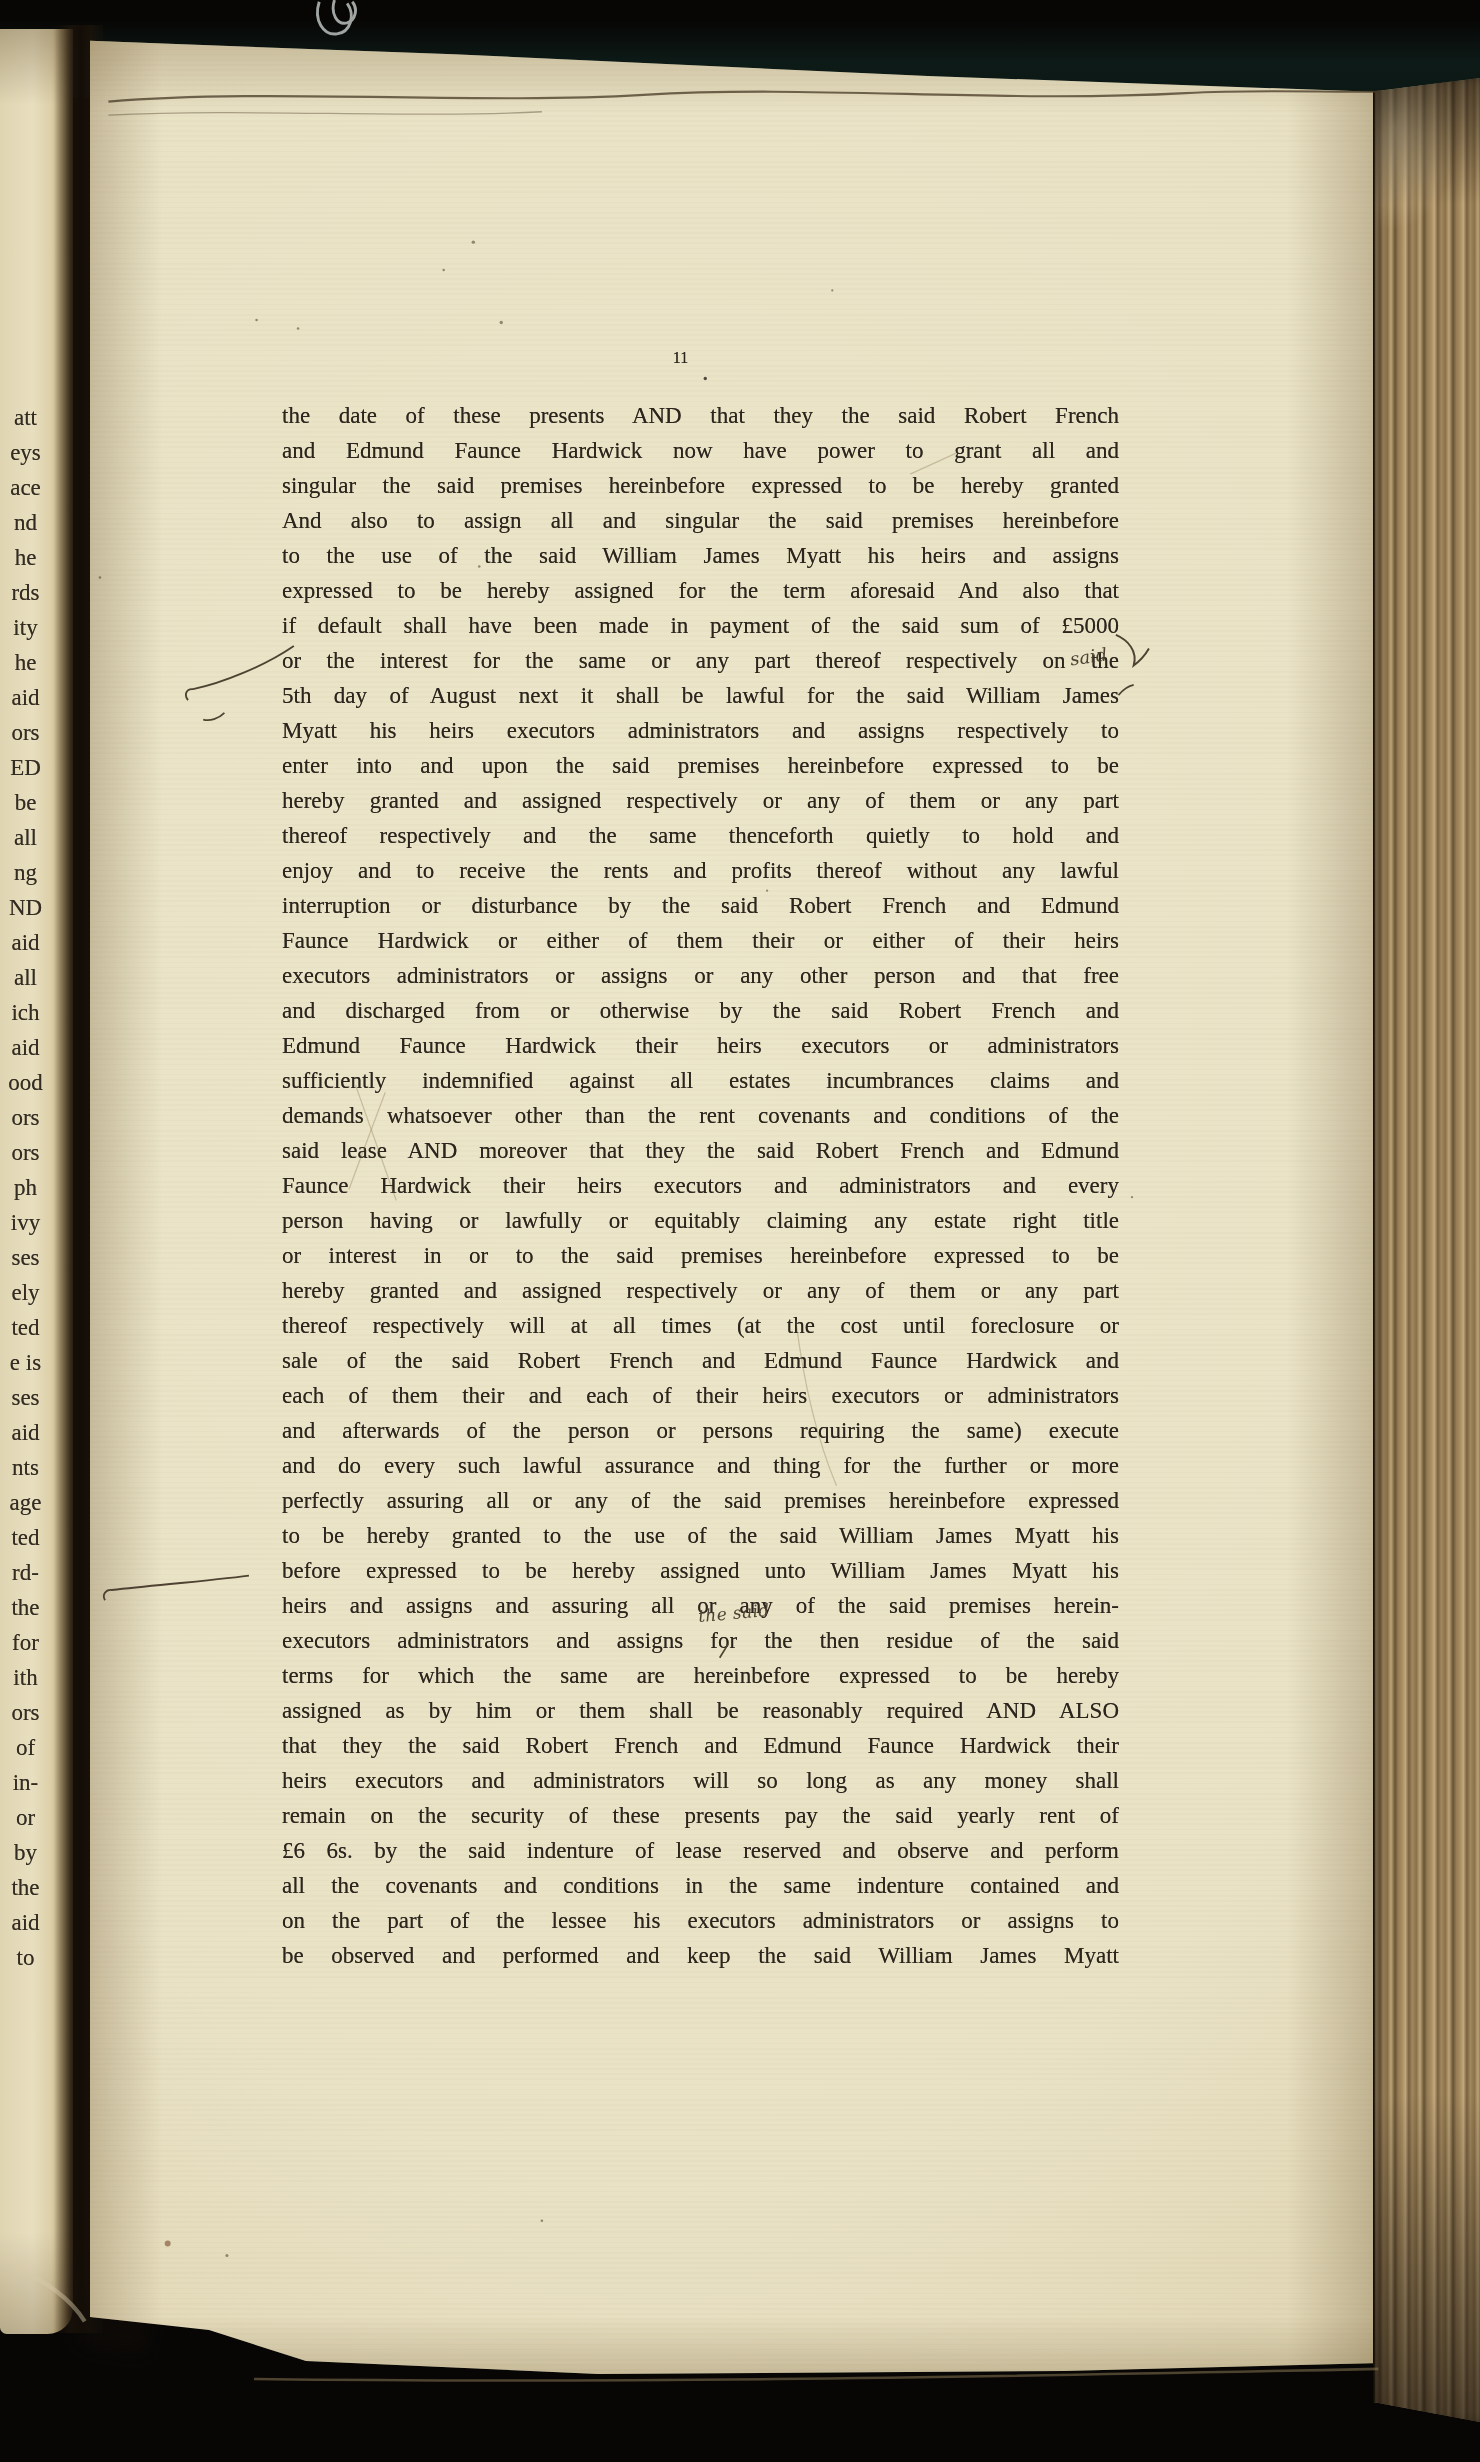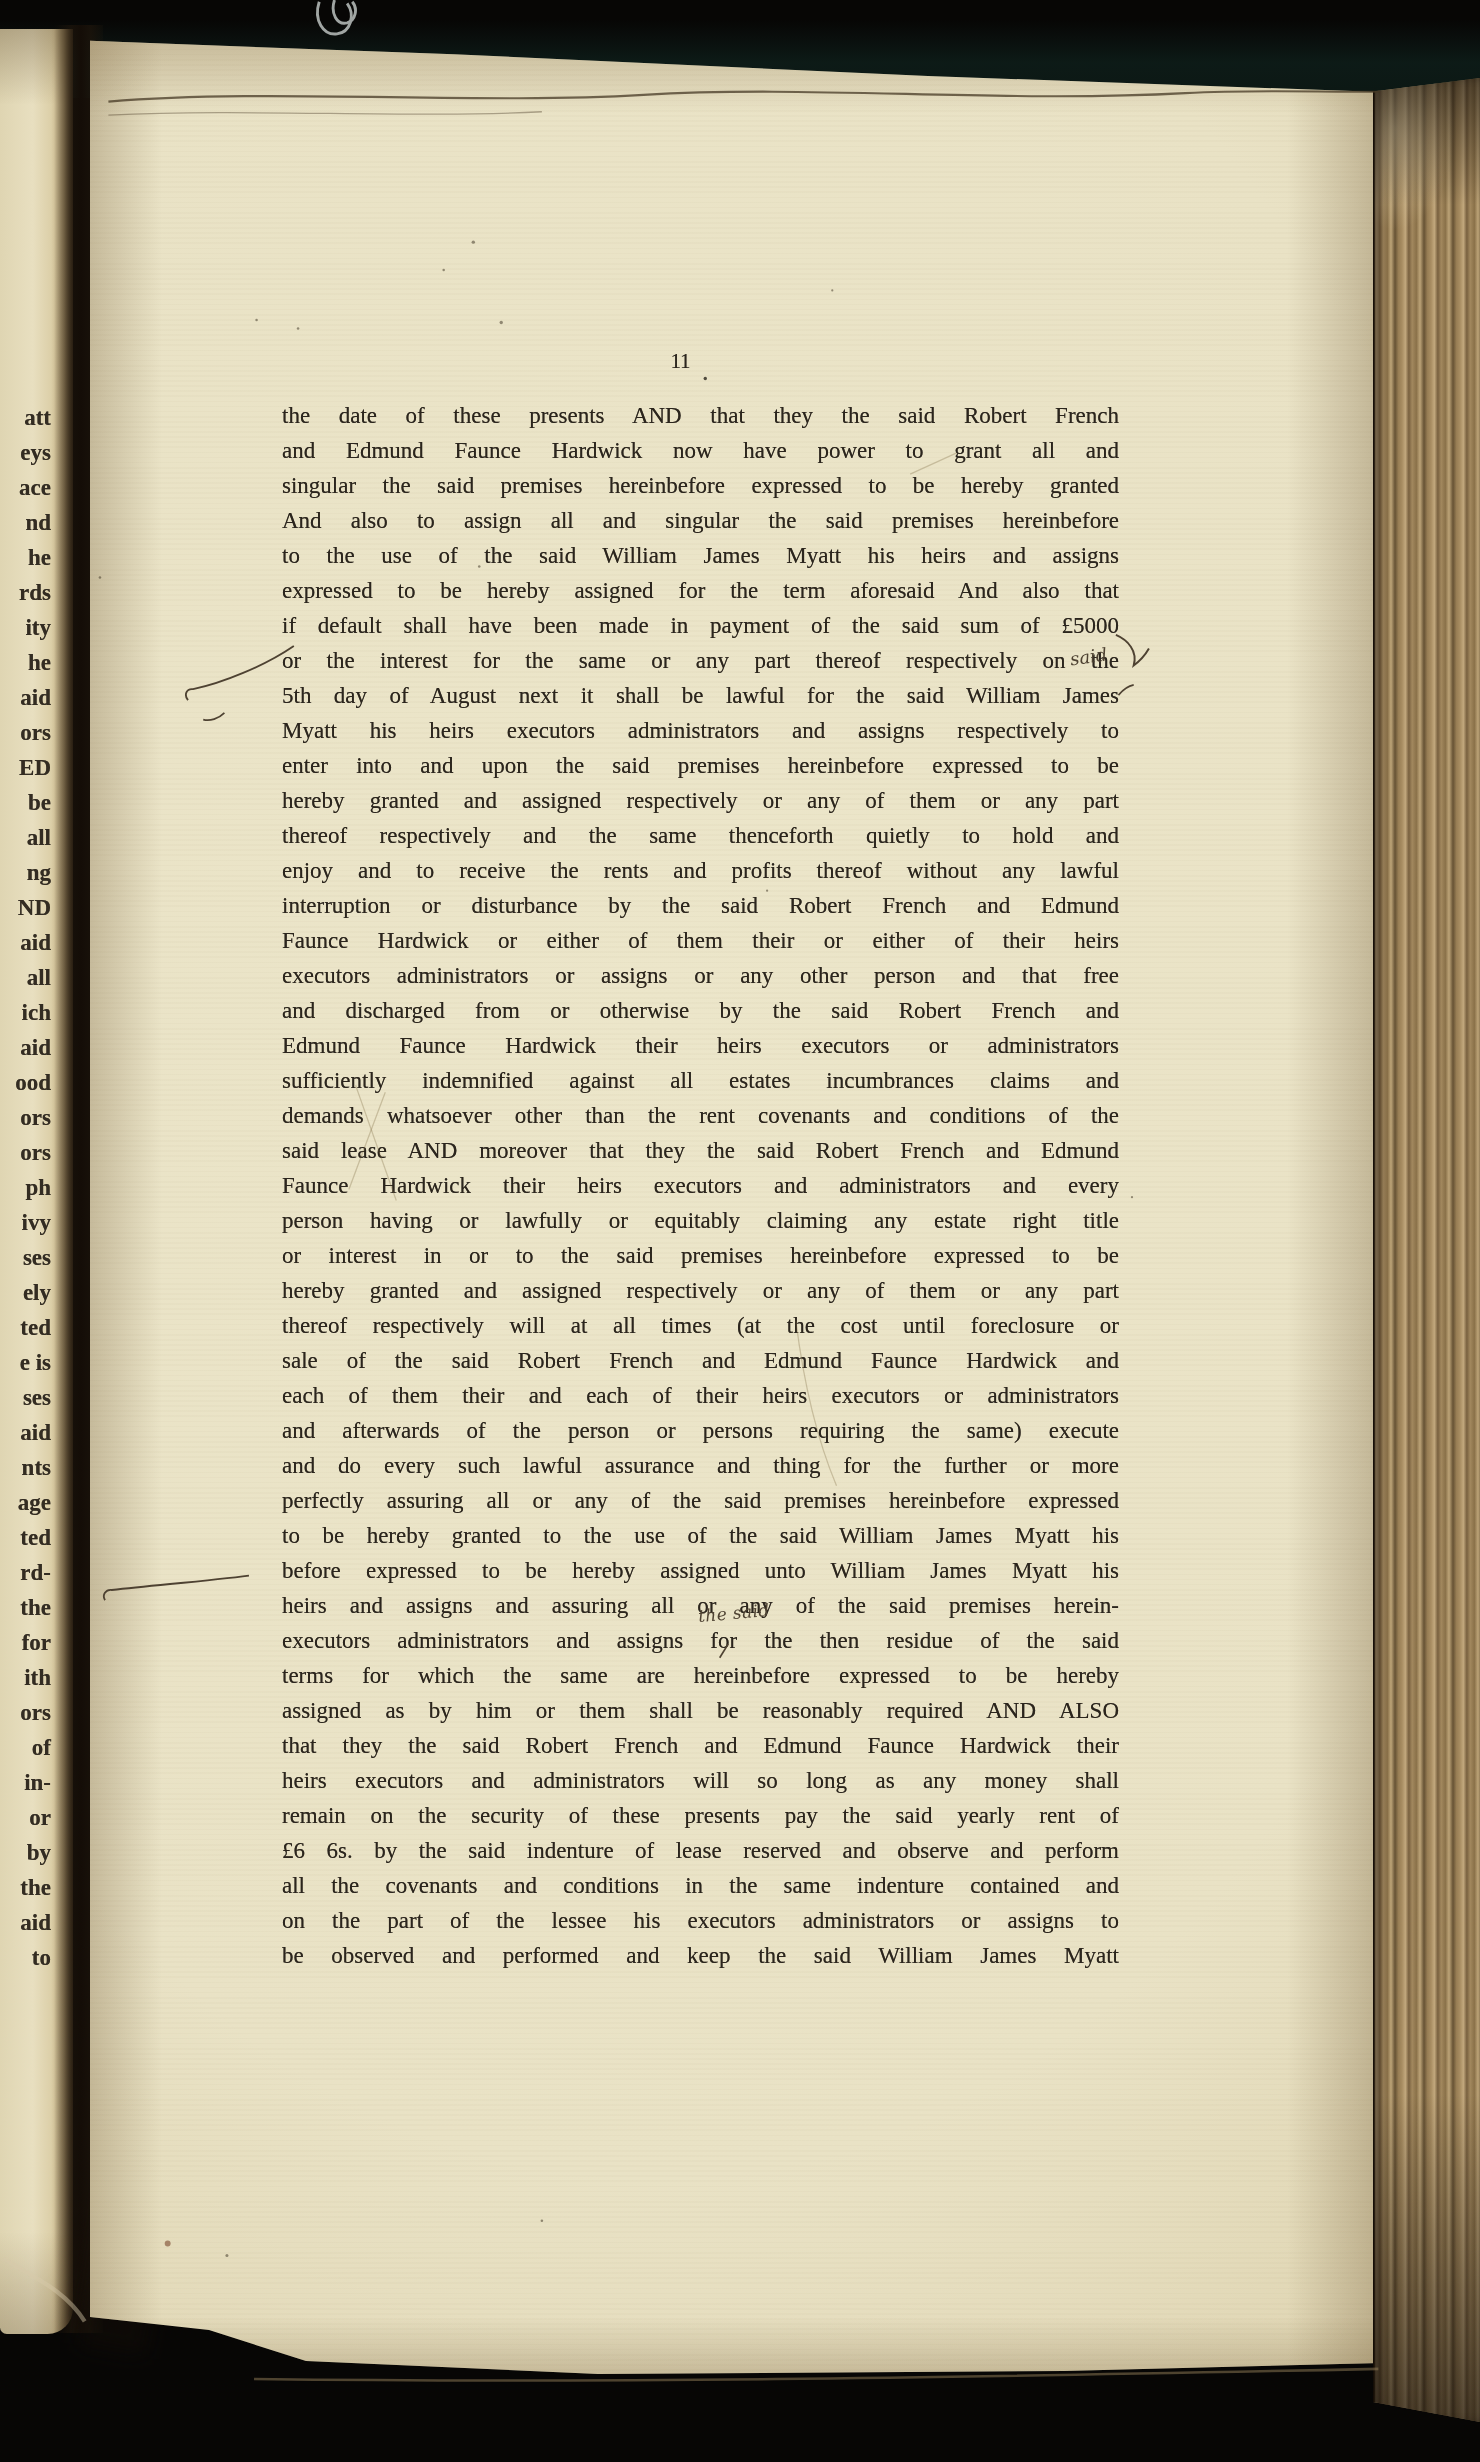--- a/index.html
+++ b/index.html
@@ -7,21 +7,21 @@
          font-family:"Liberation Serif","DejaVu Serif",serif;}
   .top-teal{position:absolute;left:0;top:20.3px;width:100%;height:78px;z-index:0;
     background:linear-gradient(180deg,rgba(8,10,9,0) 0%,rgba(14,30,26,.85) 55%,rgba(12,24,20,.95) 100%);}
   
   .left-strip{position:absolute;left:0;top:29px;width:73px;height:2305px;z-index:1;
     border-radius:0 0 25.4px 6.8px;
     background:
       linear-gradient(180deg,rgba(90,70,40,.35) 0,rgba(90,70,40,0) 76px),
       linear-gradient(0deg,rgba(90,70,40,.30) 0,rgba(90,70,40,0) 102px),
       linear-gradient(90deg,#dfd5b2 0%,#e8dfc0 45%,#dccfa8 70%,#b19a6e 88%,#6b5435 100%);}
-  .frags{position:absolute;left:0;top:371px;right:22px;text-align:right;font-weight:bold;}
+  .frags{position:absolute;left:0;top:371px;right:22px;text-align:center;}
   .frag{height:35px;line-height:35px;font-size:23px;color:#332c22;
         text-shadow:0 0 0.5px rgba(51,44,34,.6);}
   
   .gutter{position:absolute;left:54px;top:25.4px;width:49px;height:2308px;z-index:2;
     background:linear-gradient(90deg,rgba(30,22,12,0) 0%,rgba(28,20,11,.75) 35%,#140d07 55%,rgba(28,20,11,.8) 75%,rgba(40,30,16,.15) 100%);}
   .gutter-flare{position:absolute;left:100px;top:2091px;width:68px;height:262px;z-index:2;
     background:rgba(16,11,6,.6);filter:blur(10.2px);transform:rotate(10deg);}
   
   .page{position:absolute;left:90px;top:34px;width:1290px;height:2342px;z-index:3;
     clip-path:polygon(0px 6.8px,364px 20.3px,838px 42px,1290px 58px,1290px 2329px,974px 2337px,508px 2340px,216px 2327px,119px 2296px,0px 2283px);
@@ -35,21 +35,21 @@
   
   .edge-stack{position:absolute;left:1373px;top:78px;width:107px;height:2344px;z-index:4;
     clip-path:polygon(0 13.5px,100% 0,100% 100%,0 2324px);
     box-shadow:inset 8.5px 0 12px -5.1px rgba(15,9,4,.85),inset 1.7px 0 0 rgba(25,16,8,.9);
     background:
       linear-gradient(180deg,rgba(10,6,3,.55) 0,rgba(10,6,3,0) 127px,rgba(10,6,3,0) 86%,rgba(10,6,3,.6) 100%),
       radial-gradient(ellipse 85px 144px at 22px 51px,rgba(232,217,180,.5),rgba(232,217,180,0) 70%),
       repeating-linear-gradient(90deg,#a88d62 0px,#c2a87d 3.4px,#78603f 6.8px,#a2885e 10.2px,#8a7149 14.4px,#bda478 18px,#665234 22px,#977d54 25.4px,#a88d62 29px);}
   
   .pagenum{position:absolute;left:262px;top:349px;width:837px;z-index:6;text-align:center;
-    font-size:21px;color:#2b251d;text-shadow:0 0 0.6px rgba(43,37,29,.7);}
+    font-size:16px;color:#2b251d;text-shadow:0 0 0.6px rgba(43,37,29,.7);}
   .textblock{position:absolute;left:262px;top:398px;width:837px;z-index:6;margin-left:20px;}
   .tline{height:35px;line-height:35px;font-size:23px;color:#2b251d;
     text-align:justify;text-align-last:justify;word-spacing:1.3px;
     text-shadow:0 0 0.6px rgba(43,37,29,.65);}
   
   .hw{position:absolute;z-index:7;color:#4e4232;font-style:italic;
       font-family:"DejaVu Serif","Liberation Serif",serif;}
   .hw-said{left:1070px;top:646px;font-size:18px;transform:rotate(-8deg);}
   .hw-thesaid{left:698px;top:1603px;font-size:17px;letter-spacing:0.4px;transform:rotate(-5deg);}
   .overlay{position:absolute;left:0;top:0;z-index:8;pointer-events:none;}

